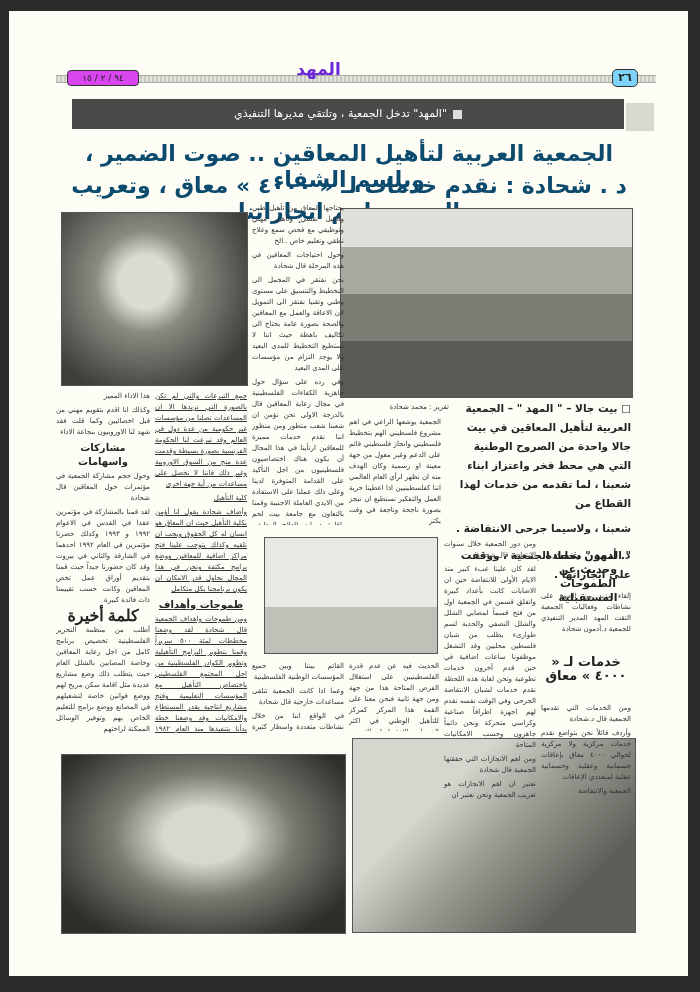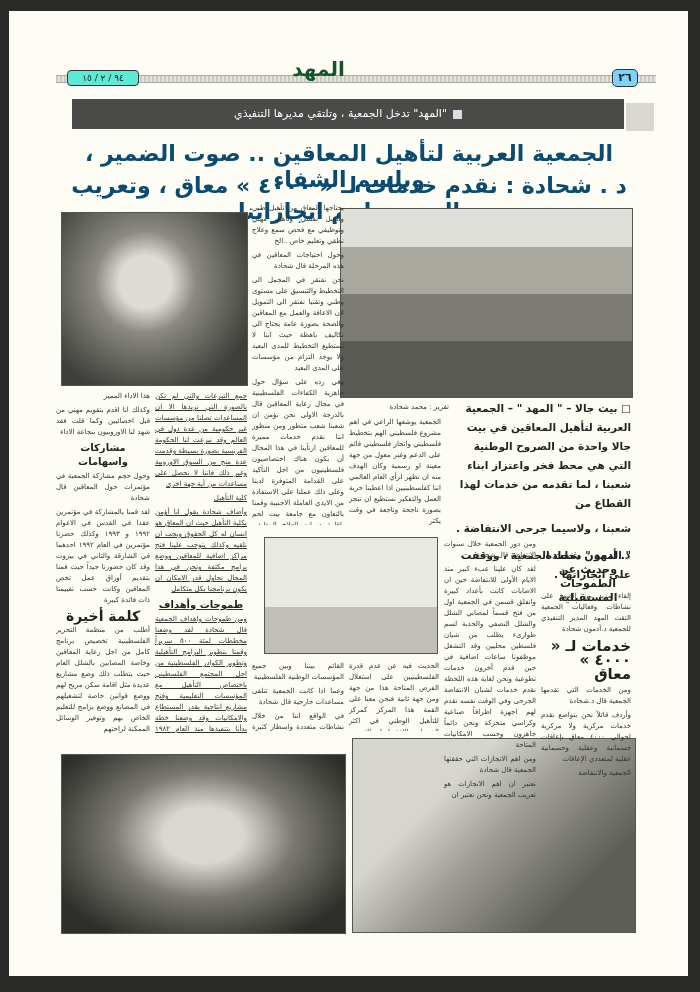--- a/index.html
+++ b/index.html
@@ -9,31 +9,31 @@
       position: relative; overflow: hidden;
       font-family: "DejaVu Sans", sans-serif;
     }
     .page {
       position: absolute; left: 9px; top: 11px; width: 679px; height: 965px;
       background: #fdfdf6;
     }
     .abs { position: absolute; }
     .masthead-title {
       left: 0; width: 619px; top: 48px; text-align: center;
-      font-family: "DejaVu Sans", sans-serif; font-weight: bold; font-size: 20px;
-      color: #14532d; direction: rtl; line-height: 20px;
+      font-family: "DejaVu Sans", sans-serif; font-weight: bold; font-size: 17px;
+      color: #6d28d9; direction: rtl; line-height: 20px;
     }
     .header-rule {
       left: 47px; top: 64px; width: 600px; height: 6px;
       background: repeating-linear-gradient(90deg, #c9c9c0 0 2px, #e4e4dc 2px 4px);
       border-top: 1px solid #aaa; border-bottom: 1px solid #aaa;
     }
     .date-box {
       left: 58px; top: 59px; width: 70px; height: 14px;
-      border: 1px solid #333; border-radius: 4px; background: #5eead4;
+      border: 1px solid #333; border-radius: 4px; background: #d946ef;
       font-size: 9px; text-align: center; line-height: 14px; color: #222;
       direction: rtl;
     }
     .page-num {
       left: 603px; top: 58px; width: 24px; height: 16px;
       border: 1px solid #333; border-radius: 5px; background: #7dd3fc;
       font-size: 11px; font-weight: bold; text-align: center; line-height: 16px; color: #222;
     }
     .banner {
       left: 63px; top: 88px; width: 552px; height: 30px;
@@ -101,21 +101,21 @@
   <div class="abs byline" style="left:340px; top:392px; width:100px;text-align:right;">تقرير : محمد شحادة</div>
   <div class="abs lead" style="left:440px; top:388px; width:182px;">
     <div>□ بيت جالا – " المهد " – الجمعية العربية لتأهيل المعاقين في بيت جالا واحدة من الصروح الوطنية التي هي محط فخر واعتزاز ابناء شعبنا ، لما تقدمه من خدمات لهذا القطاع من</div>
     <div style="margin-top:6px;">شعبنا ، ولاسيما جرحى الانتفاضة .</div>
     <div style="margin-top:8px;">" المهد " دخلت الجمعية ، ووقفت على انجازاتها .</div>
   </div>
 
   <div class="abs subhead" style="left:535px; top:538px; width:88px; font-size:11px;">د. أدمون شحادة وحديث عن الطموحات المستقبلية</div>
   <div class="abs col" style="left:532px; top:580px; width:90px;">
     <p>إلقاء مزيد من الضوء على نشاطات وفعاليات الجمعية التقت المهد المدير التنفيذي للجمعية د.أدمون شحادة</p>
-    <div class="subhead" style="font-size:15px; margin:4px 0;text-align:right;">خدمات لـ « ٤٠٠٠ » معاق</div>
+    <div class="subhead" style="font-size:13px; margin:20px 0;">خدمات لـ « ٤٠٠٠ » معاق</div>
     <p>ومن الخدمات التي تقدمها الجمعية قال د.شحادة</p>
     <p>وأردف قائلاً نحن بتواضع نقدم خدمات مركزية ولا مركزية لحوالي ٤٠٠٠ معاق بإعاقات جسمانية وعقلية وحسمانية عقلية لمتعددي الإعاقات</p>
     <p>الجمعية والانتفاضة</p>
   </div>
 
   <div class="abs col" style="left:435px; top:528px; width:92px;">
     <p>ومن دور الجمعية خلال سنوات الانتفاضة قال شحادة</p>
     <p>لقد كان علينا عبء كبير منذ الايام الأولى للانتفاضة حين ان الاصابات كانت بأعداد كبيرة وانفلق قسمن في الجمعية اول من فتح قسماً لمصابي الشلل والشلل النصفي والحدبة لسم طوارىء يطلب من شبان فلسطين محليين وقد التشغل موظفونا ساعات اضافية في حين قدم آخرون خدمات تطوعية ونحن لغاية هذه اللحظة نقدم خدمات لشبان الانتفاضة الجرحى وفي الوقت نفسه نقدم لهم اجهزة اطرافاً صناعية وكراسي متحركة ونحن دائماً جاهزون وحسب الامكانيات المتاحة</p>
     <p>ومن اهم الانجازات التي حققتها الجمعية قال شحادة</p>
     <p>نعتبر ان اهم الانجازات هو تعريب الجمعية ونحن نعتبر ان</p>
@@ -148,18 +148,18 @@
     <p>ومن طموحات واهداف الجمعية قال شحادة لقد وضعنا مخططات لمئة ٥٠٠ سريراً وقمنا بتطوير البرامج التأهيلية وتطوير الكوادر الفلسطينية من اجل المجتمع الفلسطيني باختصاص التأهيل مع المؤسسات التعليمية وفتح مشاريع انتاجية بقدر المستطاع والامكانيات وقد وضعنا خطة بدأنا بتنفيذها منذ العام ١٩٨٢ ولغاية سنة ٢٠٠٠ ونحن نقوم بتنفيذها خطوة خطوة</p>
 
   </div>
 
   <div class="abs col" style="left:47px; top:380px; width:94px; height:345px; overflow:hidden;">
     <p>هذا الاداء المميز</p>
     <p>وكذلك انا اقدم بتقويم مهني من قبل اخصائيين وكما قلت فقد شهد لنا الاوروبيون بنجاعة الاداء</p>
     <div class="subhead" style="font-size:10px; margin:2px 0;">مشاركات واسهامات</div>
     <p>وحول حجم مشاركة الجمعية في مؤتمرات حول المعاقين قال شحادة</p>
     <p>لقد قمنا بالمشاركة في مؤتمرين عقدا في القدس في الاعوام ١٩٩٢ و ١٩٩٣ وكذلك حضرنا مؤتمرين في العام ١٩٩٢ احدهما في الشارقة والثاني في بيروت وقد كان حضورنا جيداً حيث قمنا بتقديم أوراق عمل تخص المعاقين وكانت حسب تقييمنا ذات فائدة كبيرة</p>
-    <div class="subhead" style="font-size:14px; margin:2px 0;">كلمة أخيرة</div>
+    <div class="subhead" style="font-size:16px; margin:2px 0;font-family:Liberation Serif, serif;">كلمة أخيرة</div>
     <p>أطلب من منظمة التحرير الفلسطينية تخصيص برنامج كامل من اجل رعاية المعاقين وخاصة المصابين بالشلل العام حيث يتطلب ذلك وضع مشاريع عديدة مثل اقامة سكن مريح لهم ووضع قوانين خاصة لتشغيلهم في المصانع ووضع برامج للتعليم الخاص بهم وتوفير الوسائل الممكنة لراحتهم</p>
 
   </div>
 
 </div>
 
 </body></html>

